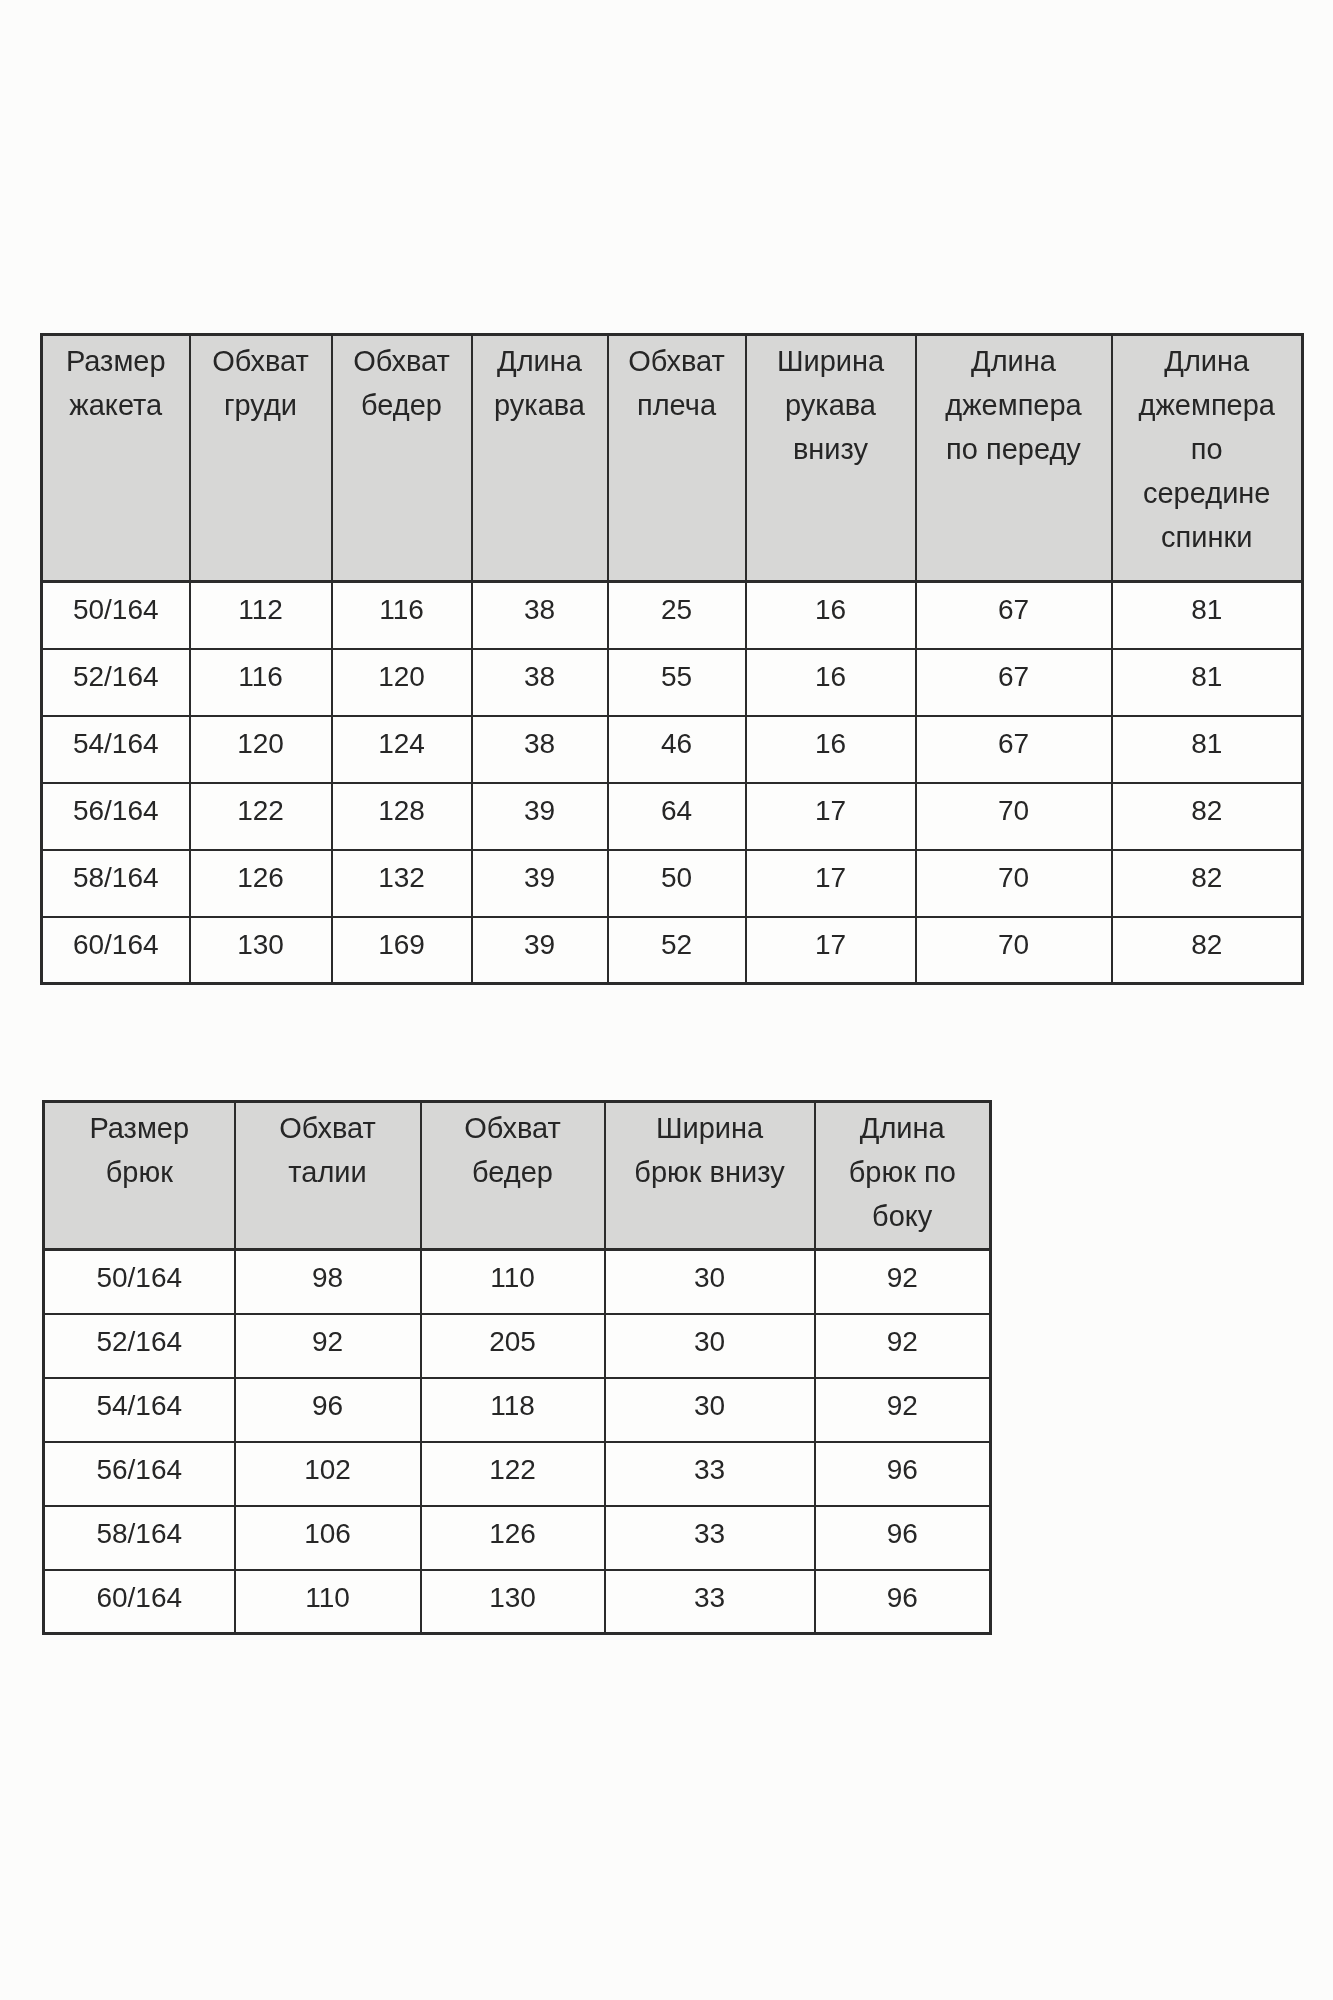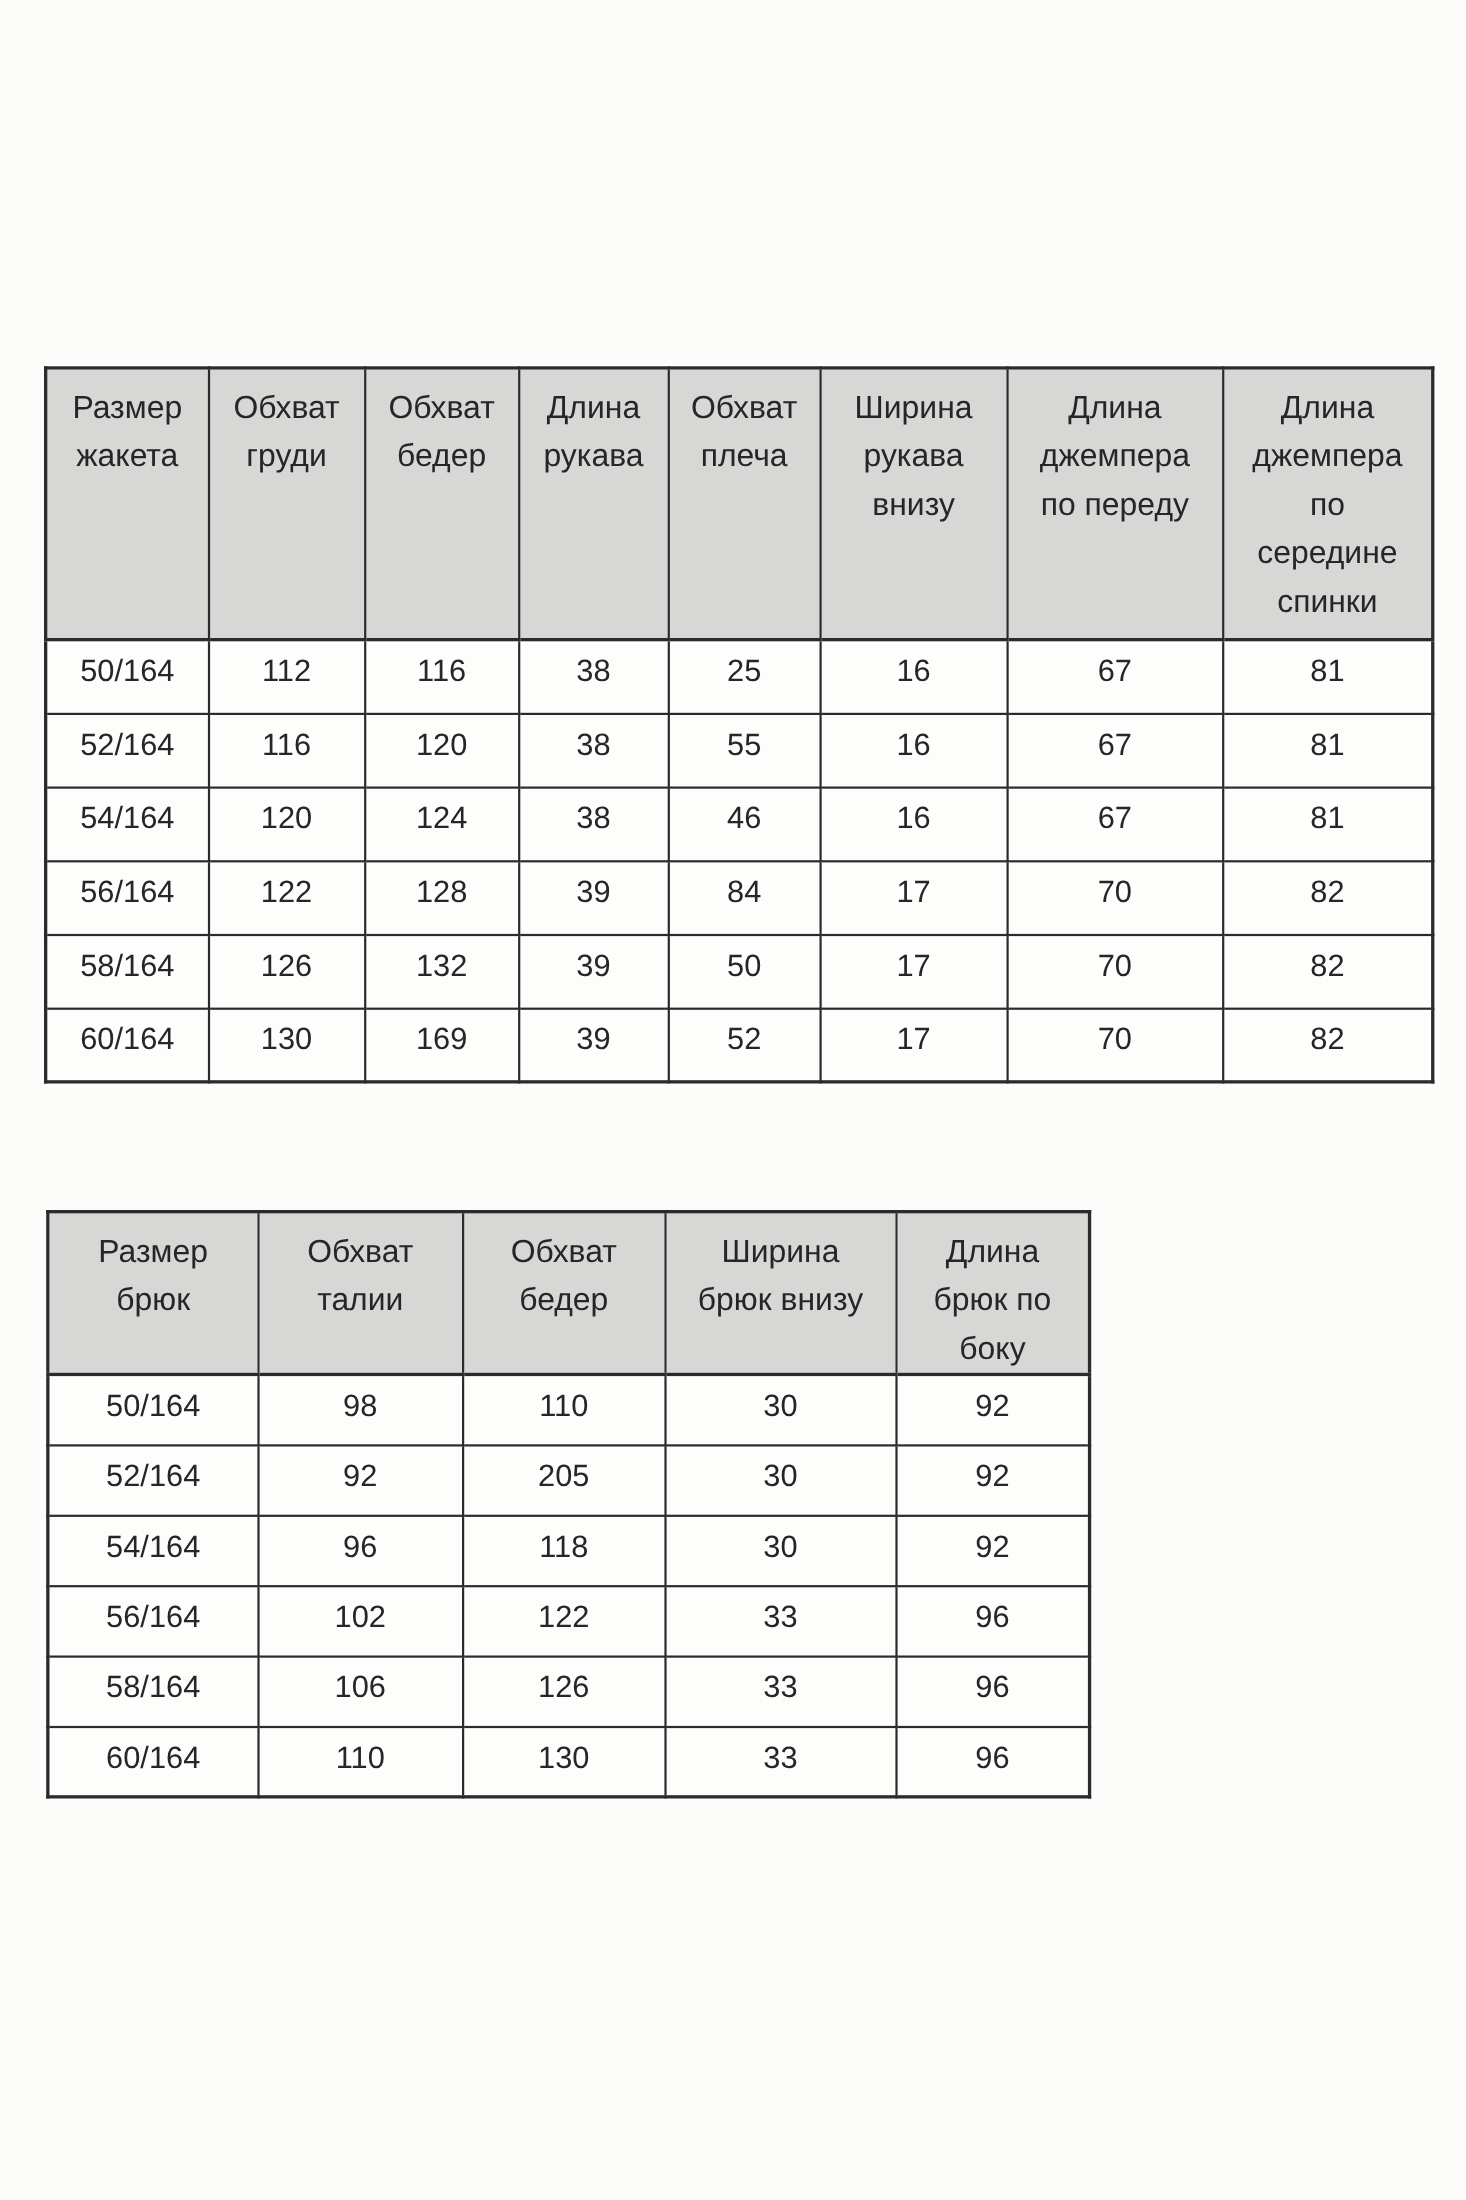--- a/index.html
+++ b/index.html
@@ -35,21 +35,21 @@
     border:2px solid var(--border);
     text-align:center;
     vertical-align:top;
     overflow:hidden;
   }
   table.size-table thead th{
     background:var(--header-bg);
     font-weight:normal;
     font-size:29px;
     line-height:1.52;
-    padding-top:13px;
+    padding-top:3px;
     white-space:pre-line;
   }
   
   table.size-table tbody tr:first-child th,
   table.size-table tbody tr:first-child td{
     border-top:3px solid var(--border);
   }
   table.size-table tbody th{
     font-weight:normal;
     font-size:28px;
@@ -134,21 +134,21 @@
             <td>46</td>
             <td>16</td>
             <td>67</td>
             <td>81</td>
           </tr>
           <tr style="height: 67px;">
             <th scope="row">56/164</th>
             <td>122</td>
             <td>128</td>
             <td>39</td>
-            <td>84</td>
+            <td>64</td>
             <td>17</td>
             <td>70</td>
             <td>82</td>
           </tr>
           <tr style="height: 67px;">
             <th scope="row">58/164</th>
             <td>126</td>
             <td>132</td>
             <td>39</td>
             <td>50</td>

